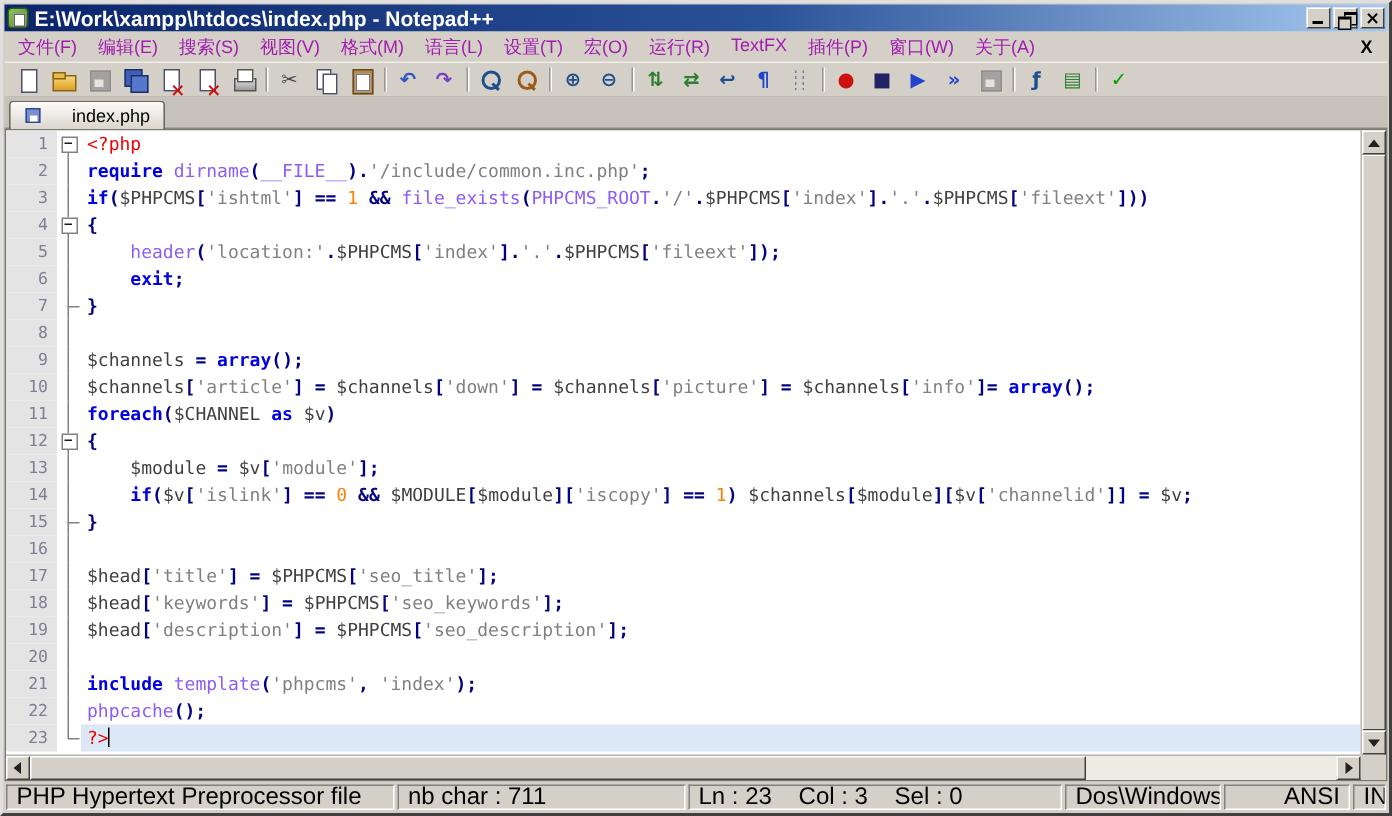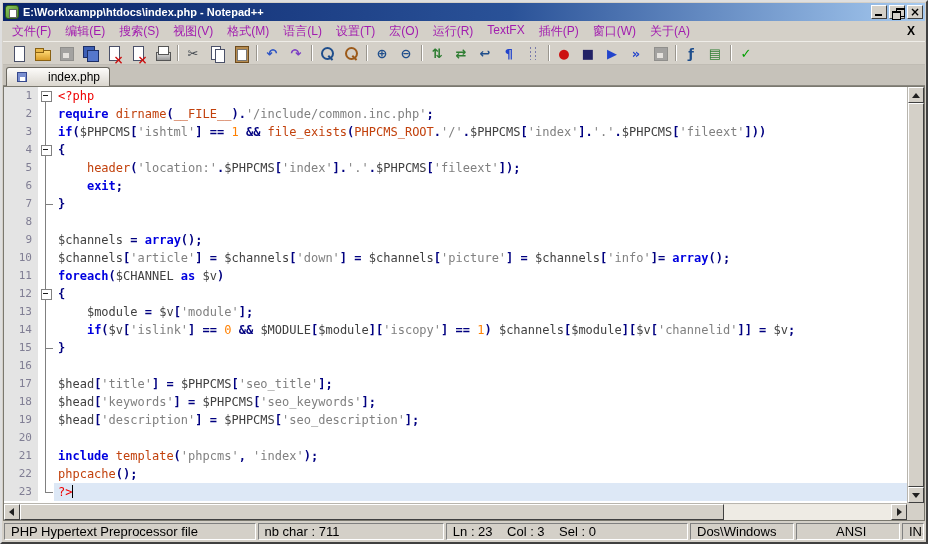--- a/index.html
+++ b/index.html
@@ -9,21 +9,21 @@
     background:#D4D0C8;border:2px solid;border-color:#DFDFDF #404040 #404040 #DFDFDF;
     padding:1px;font-family:"Liberation Sans",sans-serif;
   }
   
   .titlebar{height:18px;flex:none;display:flex;align-items:center;gap:4px;
     background:linear-gradient(90deg,#0A246A 0%,#2A5298 55%,#A6CAF0 100%);
     color:#fff;padding:0 2px;}
   .app-icon{width:14px;height:14px;flex:none;border-radius:3px;position:relative;
     background:linear-gradient(135deg,#8CC75A,#4E8B2E);border:1px solid #2E5B16;}
   .app-icon::after{content:"";position:absolute;left:3px;top:3px;width:6px;height:7px;background:#fff;border:1px solid #666;}
-  .wtitle{flex:1;font-size:11px;font-weight:bold;white-space:nowrap;overflow:hidden;}
+  .wtitle{flex:1;font-size:14px;font-weight:bold;white-space:nowrap;overflow:hidden;}
   .winbtns{display:flex;gap:2px;flex:none;}
   .winbtn{width:16px;height:14px;background:#D4D0C8;border:1px solid;border-color:#FFF #404040 #404040 #FFF;position:relative;}
   .winbtn.min::after{content:"";position:absolute;left:3px;bottom:2px;width:7px;height:2px;background:#000;}
   .winbtn.max::before{content:"";position:absolute;left:6px;top:2px;width:7px;height:6px;border:1px solid #000;border-top-width:2px;background:#D4D0C8;}
   .winbtn.max::after{content:"";position:absolute;left:2px;top:5px;width:7px;height:6px;border:1px solid #000;border-top-width:2px;background:#D4D0C8;}
   .winbtn.close::after{content:"×";position:absolute;left:0;right:0;top:-1px;text-align:center;font:bold 12px/14px "DejaVu Sans",sans-serif;color:#000;}
   
   .menubar{height:20px;flex:none;display:flex;align-items:center;background:#D4D0C8;font-size:12px;padding:0 2px;}
   .menu-items{display:flex;}
   .menu-item{padding:2px 7px;white-space:nowrap;color:#a21caf;}
@@ -71,48 +71,48 @@
   .fold{width:16px;flex:none;background:#FFF;position:relative;}
   .f-v{background:linear-gradient(#808080,#808080) no-repeat 7px 0/1px 18px;}
   .f-t{background:linear-gradient(#808080,#808080) no-repeat 7px 0/1px 18px,linear-gradient(#808080,#808080) no-repeat 7px 9px/8px 1px;}
   .f-end{background:linear-gradient(#808080,#808080) no-repeat 7px 0/1px 9px,linear-gradient(#808080,#808080) no-repeat 7px 9px/8px 1px;}
   .f-box1{background:linear-gradient(#808080,#808080) no-repeat 7px 13px/1px 5px;}
   .f-box{background:linear-gradient(#808080,#808080) no-repeat 7px 0/1px 4px,linear-gradient(#808080,#808080) no-repeat 7px 13px/1px 5px;}
   .f-box::before,.f-box1::before{content:"";position:absolute;left:3px;top:4px;width:9px;height:9px;background:#FFF;border:1px solid #808080;}
   .f-box::after,.f-box1::after{content:"";position:absolute;left:5px;top:8px;width:5px;height:1px;background:#1A1A1A;}
   .code{flex:1;white-space:pre;padding-left:4px;color:#000;}
   .line.current .code{background:#DDE8F6;}
-  .tk-df{color:#c2410c;}
+  .tk-df{color:#8b5cf6;}
   .tk-tag{color:#EE0000;}
   .tk-kw{color:#0000E0;font-weight:bold;}
   .tk-str{color:#808080;}
   .tk-num{color:#FF8000;}
   .tk-op{color:#000080;font-weight:bold;}
   .tk-var{color:#404040;}
   .caret{display:inline-block;width:1px;height:13px;background:#000;vertical-align:-2px;}
   
   .vscroll{grid-column:2;grid-row:1;display:flex;flex-direction:column;background:#EEEBE4;border-left:1px solid #B8B5AE;}
   .hscroll{grid-column:1;grid-row:2;display:flex;background:#EEEBE4;border-top:1px solid #B8B5AE;}
   .corner{grid-column:2;grid-row:2;background:#D4D0C8;}
   .sbtn{width:16px;height:16px;flex:none;background:#D4D0C8;border:1px solid;border-color:#FFF #404040 #404040 #FFF;position:relative;}
   .sbtn.up::after{content:"";position:absolute;left:3px;top:5px;border-left:4px solid transparent;border-right:4px solid transparent;border-bottom:5px solid #202020;}
   .sbtn.down::after{content:"";position:absolute;left:3px;top:5px;border-left:4px solid transparent;border-right:4px solid transparent;border-top:5px solid #202020;}
   .sbtn.left::after{content:"";position:absolute;left:4px;top:3px;border-top:4px solid transparent;border-bottom:4px solid transparent;border-right:5px solid #202020;}
   .sbtn.right::after{content:"";position:absolute;left:5px;top:3px;border-top:4px solid transparent;border-bottom:4px solid transparent;border-left:5px solid #202020;}
   .vthumb{flex:1;margin:0;background:#D4D0C8;border:1px solid;border-color:#FFF #404040 #404040 #FFF;}
   .hthumb{flex:0 0 78%;background:#D4D0C8;border:1px solid;border-color:#FFF #404040 #404040 #FFF;}
   .htrough{flex:1;}
   
-  .statusbar{height:20px;flex:none;display:flex;gap:2px;align-items:stretch;background:#D4D0C8;padding:2px 1px 1px;font-size:13px;}
+  .statusbar{height:20px;flex:none;display:flex;gap:2px;align-items:stretch;background:#D4D0C8;padding:2px 1px 1px;font-size:16px;}
   .sbpanel{border:1px solid;border-color:#808080 #FFF #FFF #808080;padding:0 6px;display:flex;align-items:center;white-space:pre;color:#000;overflow:hidden;}
   .sbp0{flex:2.55;}
   .sbp1{flex:1.85;}
   .sbp2{flex:2.45;}
   .sbp3{flex:none;width:104px;}
-  .sbp4{flex:none;width:104px;padding-left:39px;}
+  .sbp4{flex:none;width:84px;padding-left:39px;}
   .sbp5{flex:none;width:22px;}
 </style>
 </head>
 <body>
 
 <div class="window">
 
   <div class="titlebar">
     <div class="app-icon"></div>
     <div class="wtitle">E:\Work\xampp\htdocs\index.php - Notepad++</div>

